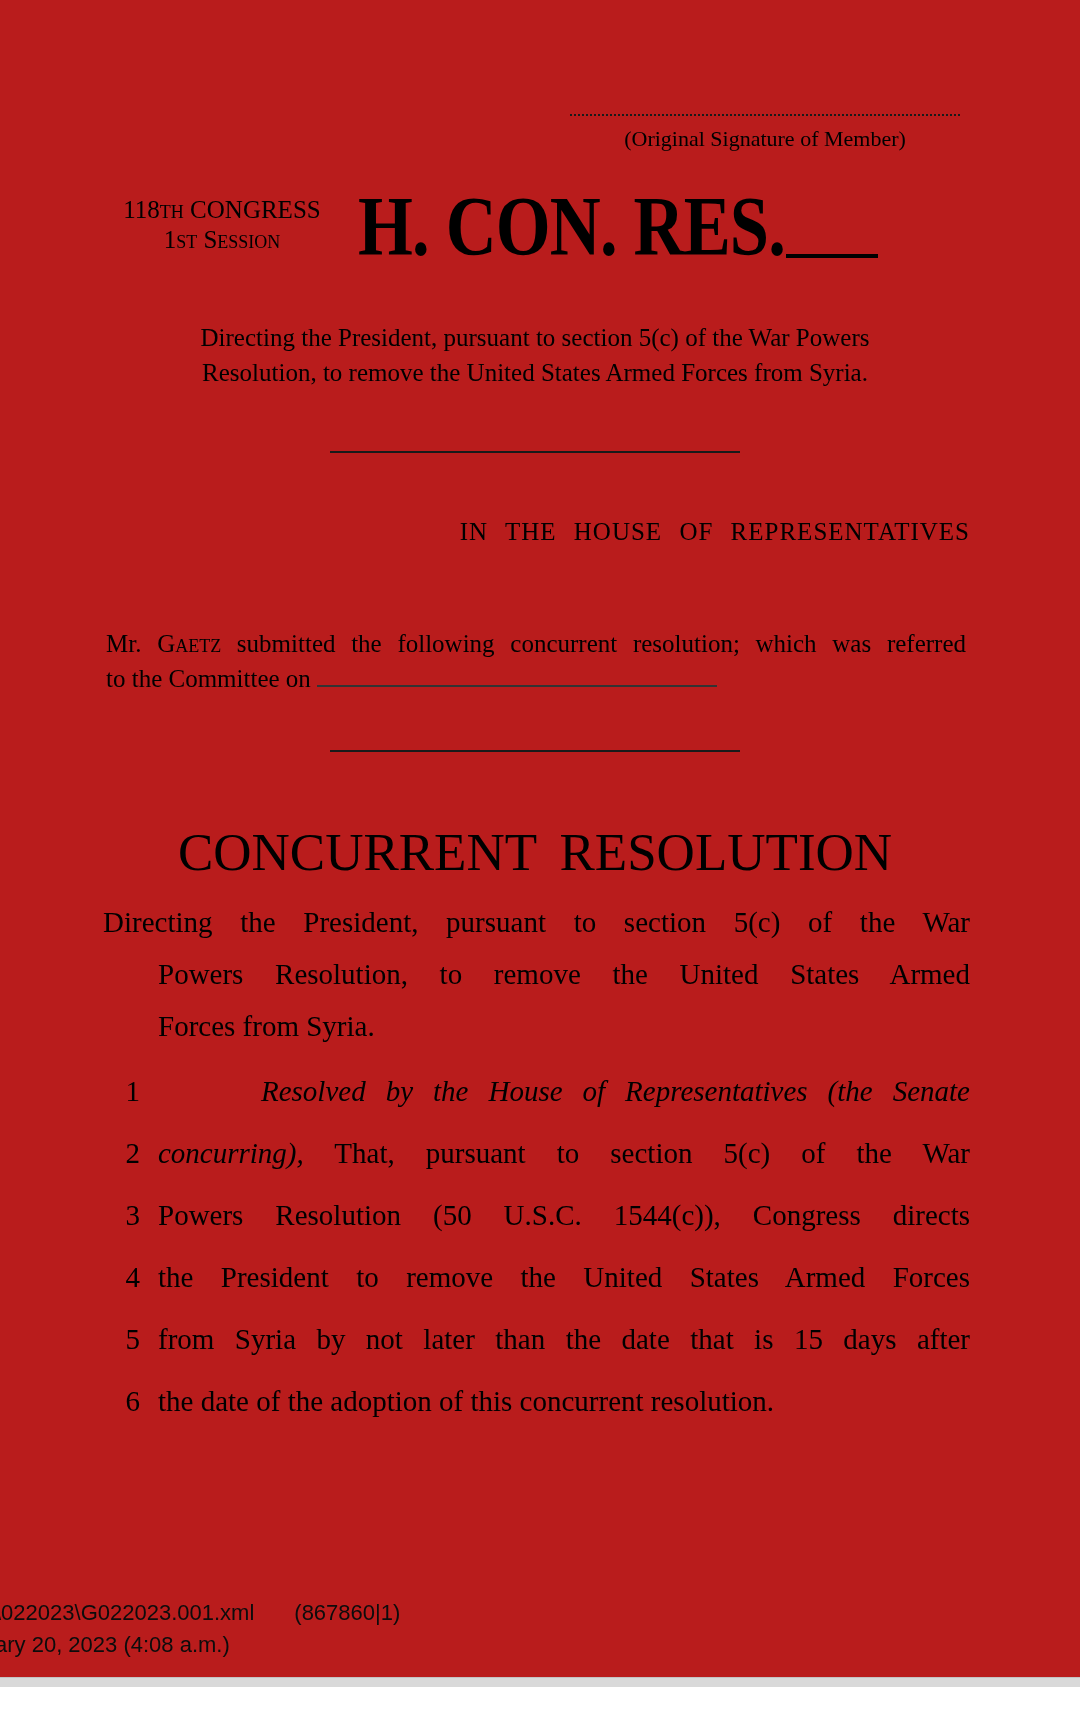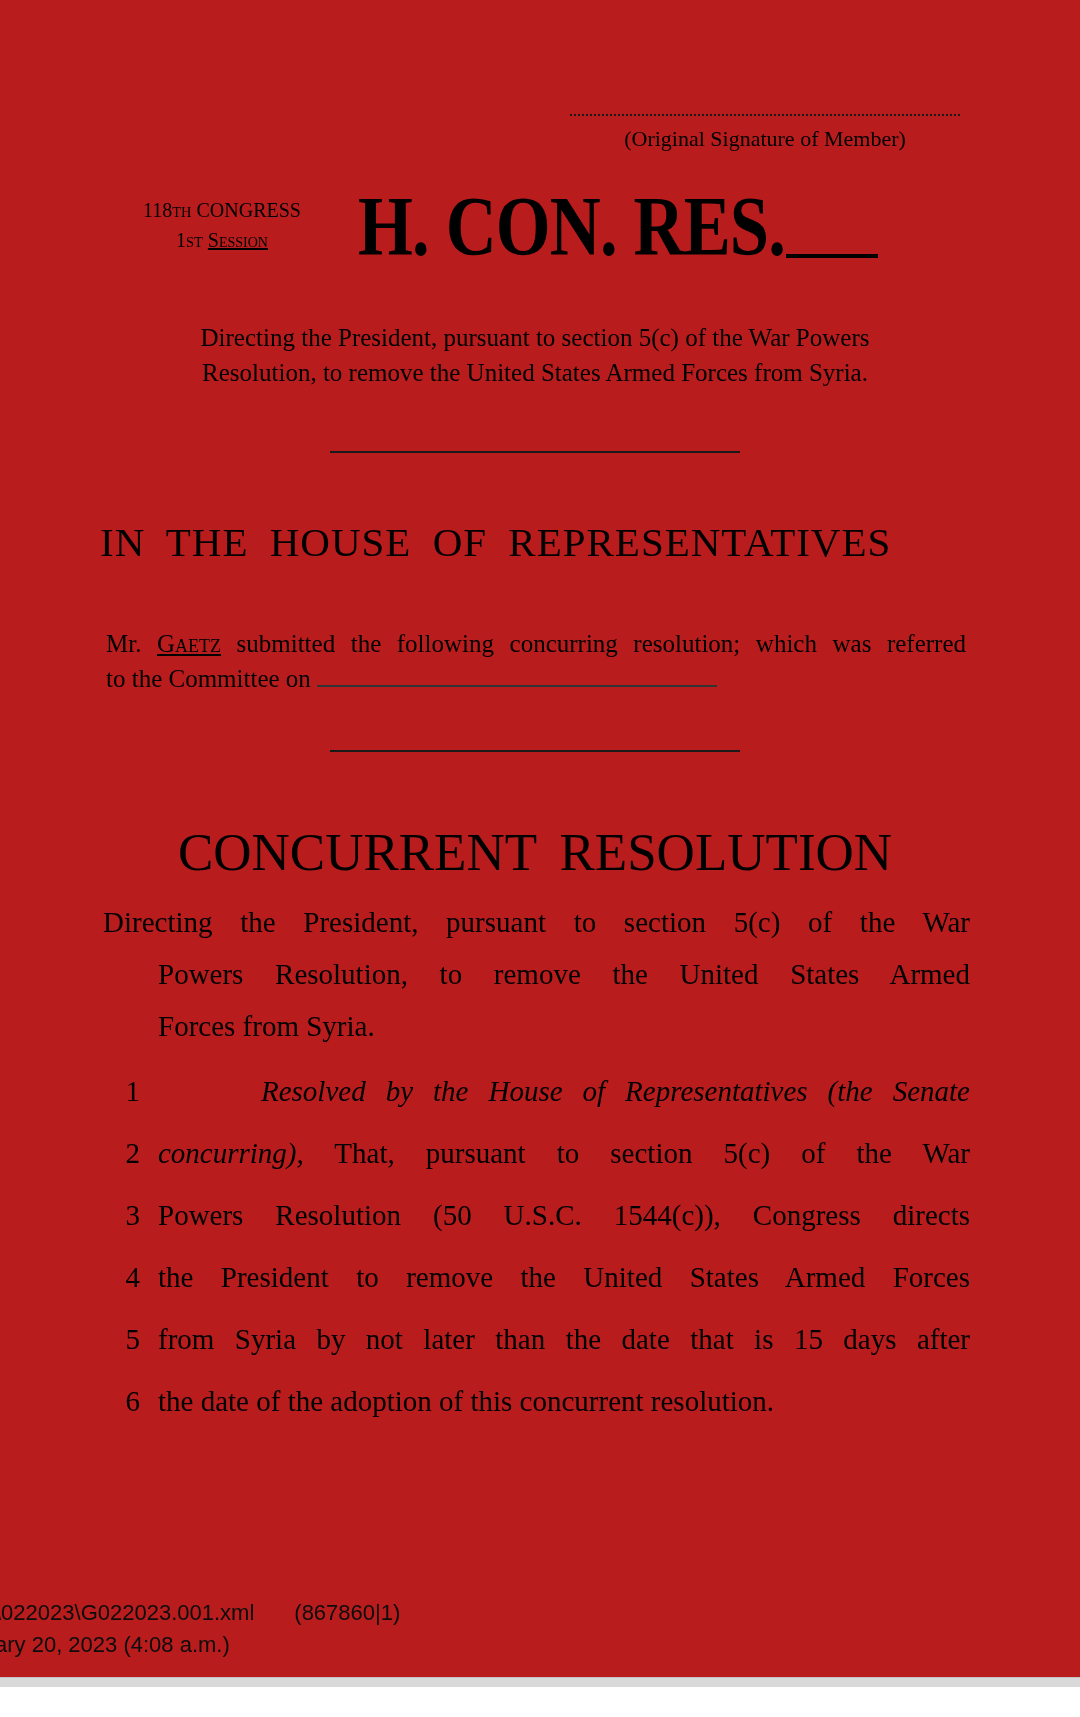--- a/index.html
+++ b/index.html
@@ -10,40 +10,40 @@
   }
 
   
   .sig-line { position:absolute; left:570px; top:98px; width:390px; height:16px;
               border-bottom:2px dotted #1a1a1a; }
   .sig-caption { position:absolute; left:570px; top:126px; width:390px;
                  text-align:center; font-size:22px; }
 
   
   .congress-block { position:absolute; left:88px; top:196px; width:268px;
-                    text-align:center; font-size:20px; line-height:28px; white-space:nowrap; }
+                    text-align:center; font-size:25px; line-height:28px; white-space:nowrap; }
   .ordinal { font-size:0.72em; }
-  .sc { font-variant:small-caps;text-decoration:underline; }
+  .sc { font-variant:small-caps; }
 
   .bill-type { position:absolute; left:358px; top:178px; font-size:84px; font-weight:bold;
                letter-spacing:-1px; transform:scaleX(0.84); transform-origin:left top;
                white-space:nowrap; }
   .bill-number-blank { position:absolute; left:786px; top:214px; width:92px; height:40px;
                        border-bottom:4px solid #000; }
 
   
   .preamble { position:absolute; left:100px; top:320px; width:870px;
               text-align:center; font-size:25px; line-height:35px; }
 
   .rule { position:absolute; left:330px; width:410px; border-top:2px solid #1a1a1a; }
   .rule-1 { top:451px; }
   .rule-2 { top:750px; }
 
-  .chamber { position:absolute; left:100px; top:518px; width:870px; text-align:left;
-             font-size:41px; letter-spacing:1px; word-spacing:10px; white-space:nowrap; }
+  .chamber { position:absolute; left:100px; top:518px; width:870px; text-align:right;
+             font-size:25px; letter-spacing:1px; word-spacing:10px; white-space:nowrap; }
 
   .submission { position:absolute; left:106px; top:626px; width:860px;
                 font-size:25px; line-height:35px; }
   .submission .l1 { text-align:justify; text-align-last:justify; }
   .submission .l2 { text-align:left; }
   .committee-blank { display:inline-block; width:400px; border-bottom:2px solid #333; }
 
   .res-heading { position:absolute; left:100px; top:822px; width:870px; text-align:center;
                  font-size:53px; font-weight:normal; word-spacing:10px; white-space:nowrap; }
 
@@ -89,21 +89,21 @@
   <div class="preamble" id="preamble-lines">
       <div>Directing the President, pursuant to section 5(c) of the War Powers</div>
       <div>Resolution, to remove the United States Armed Forces from Syria.</div>
     </div>
 
   <div class="rule rule-1"></div>
 
   <div class="chamber">IN THE HOUSE OF REPRESENTATIVES</div>
 
   <div class="submission">
-    <div class="l1"><span>Mr. </span><span class="sc">Gaetz</span><span> submitted the following concurring resolution; which was referred</span></div>
+    <div class="l1"><span>Mr. </span><span class="sc">Gaetz</span><span> submitted the following concurrent resolution; which was referred</span></div>
     <div class="l2"><span>to the Committee on</span>&nbsp;<span class="committee-blank"></span></div>
   </div>
 
   <div class="rule rule-2"></div>
 
   <div class="res-heading">CONCURRENT RESOLUTION</div>
 
   <div class="res-preamble" id="res-preamble">
       <div class="rp-line first">Directing the President, pursuant to section 5(c) of the War</div>
       <div class="rp-line">Powers Resolution, to remove the United States Armed</div>

